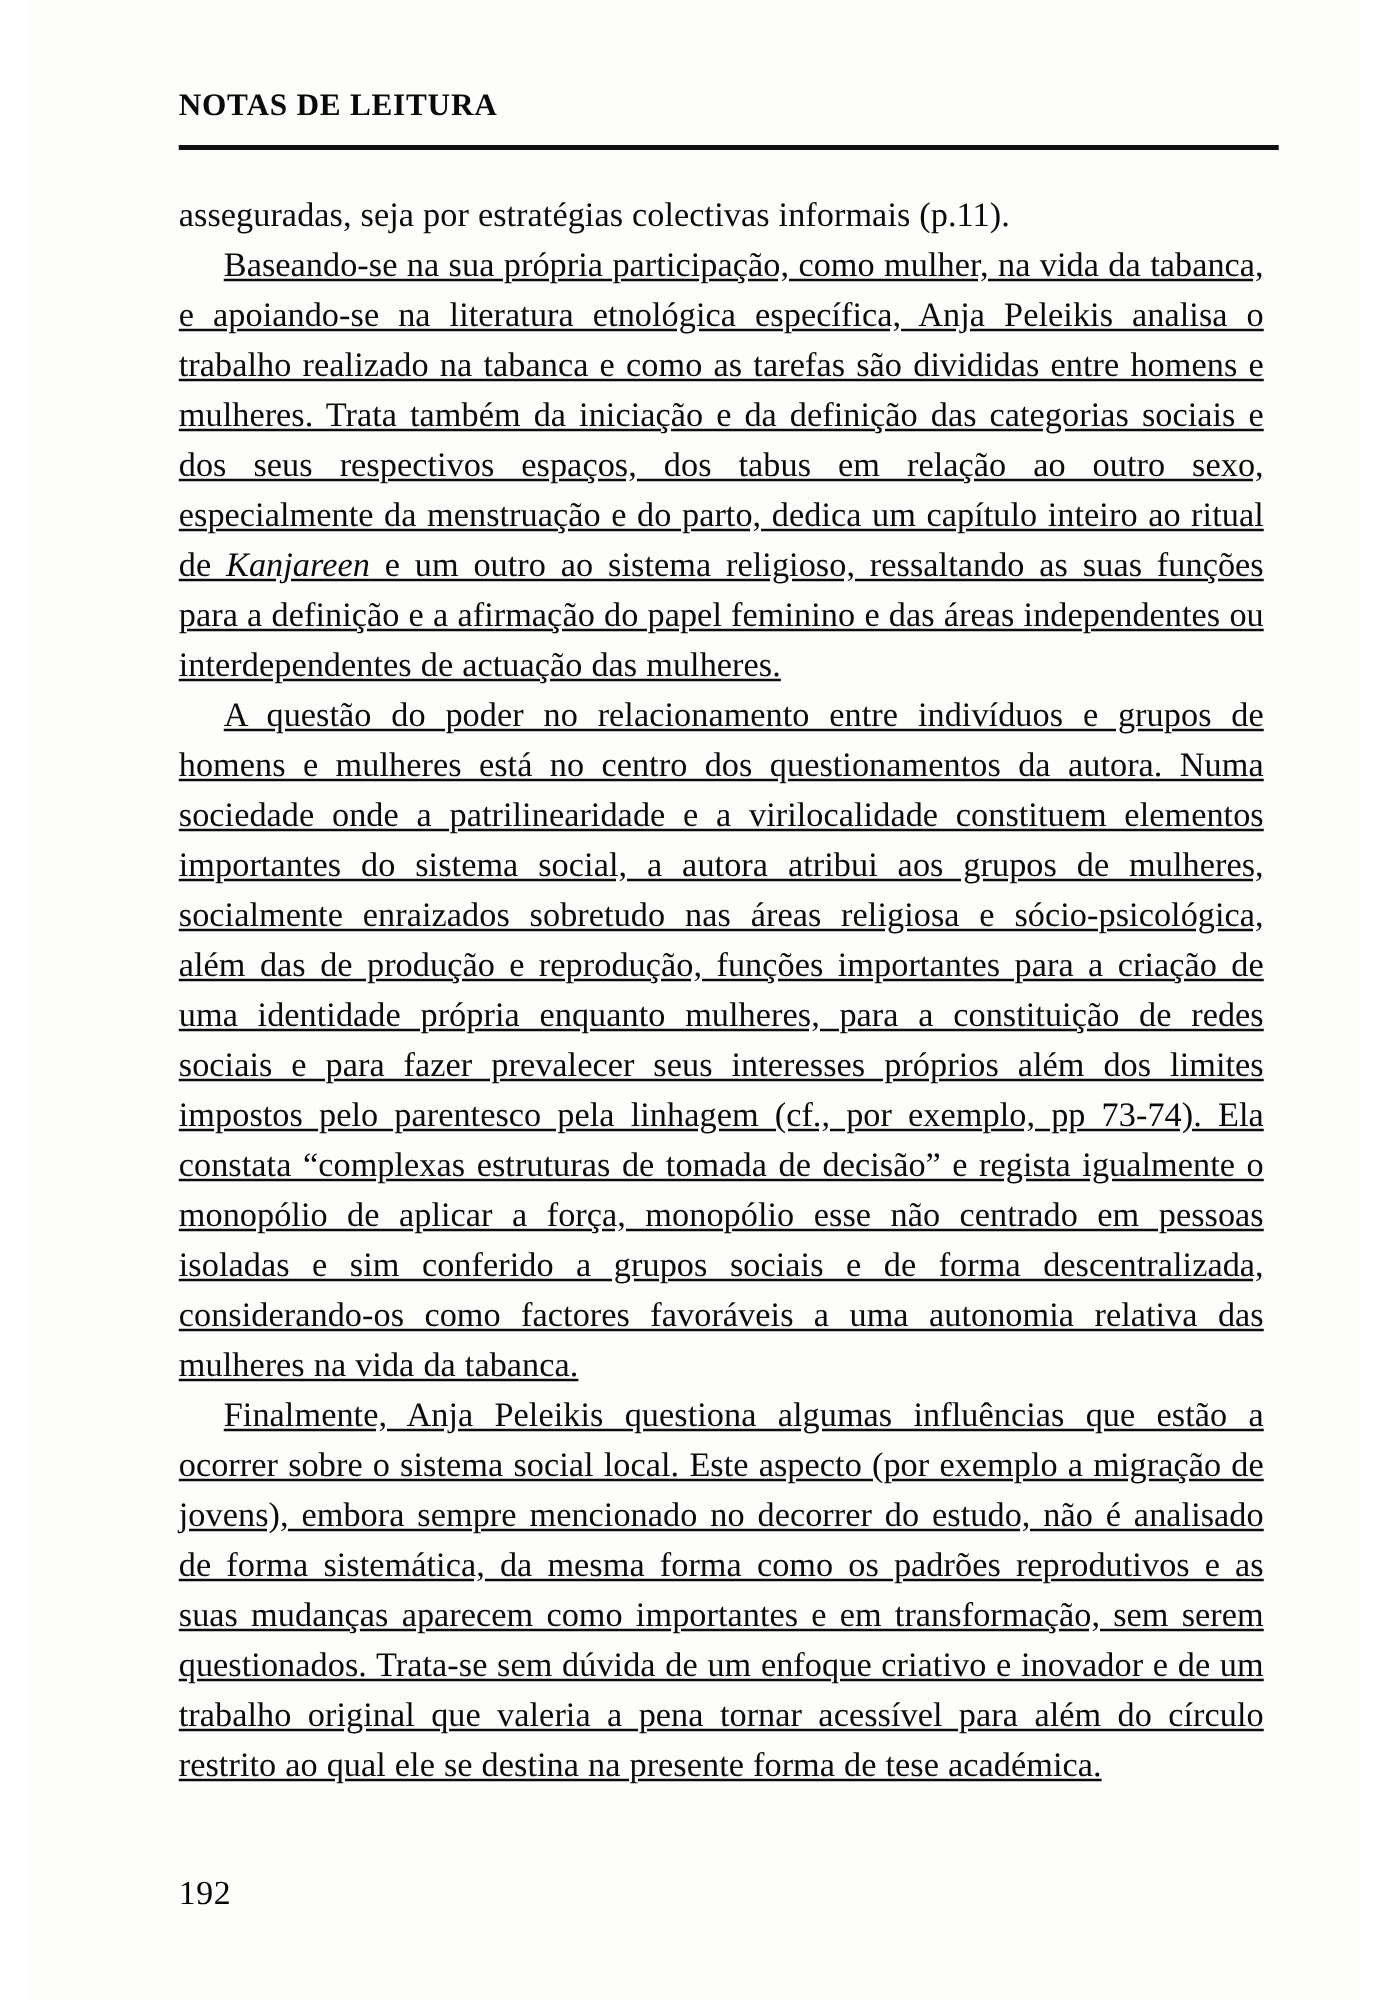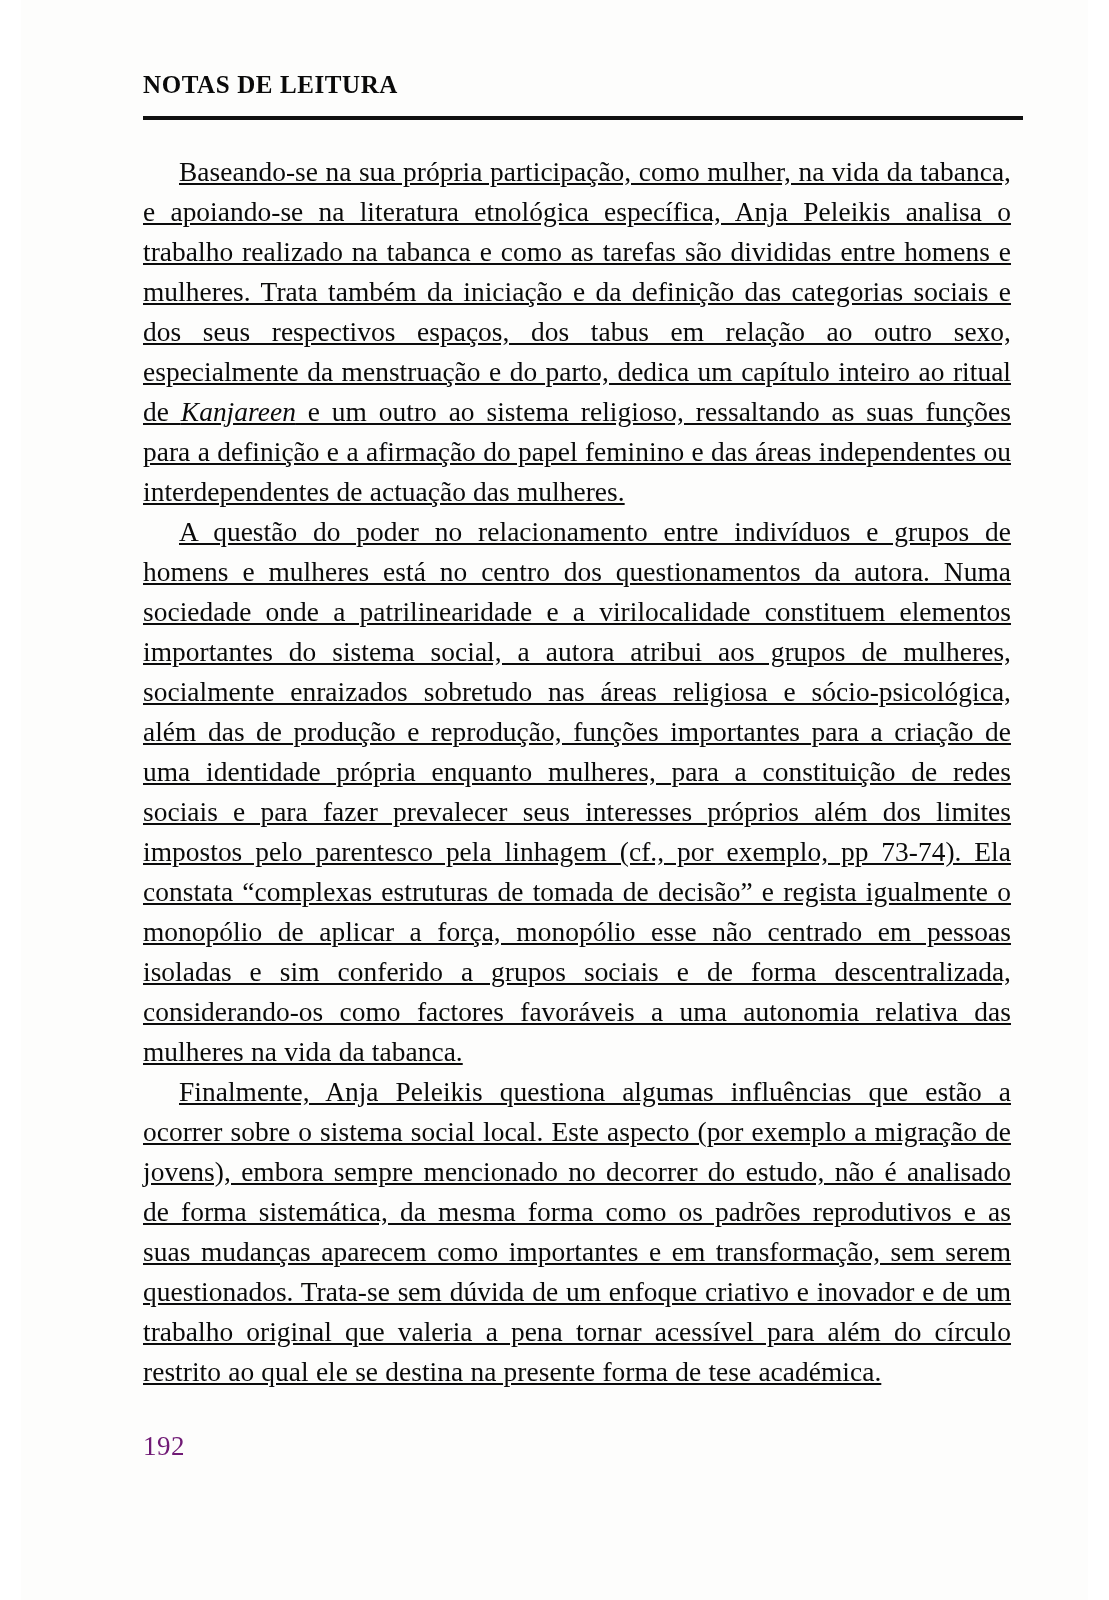--- a/index.html
+++ b/index.html
@@ -74,40 +74,41 @@
     content: none;
   }
   em.title-italic {
     font-style: italic;
   }
 
   
   .folio {
     position: absolute;
     left: 122px;
-    top: 1433px;
+    top: 1501px;
     font-size: 27px;
     line-height: 1;
     letter-spacing: 0.5px;
-    color: #701a75;
+    color: #000000;
   }
 </style>
 </head>
 <body>
 
 <div class="page">
 
   <div class="running-head">
     <div class="running-head-title">NOTAS DE LEITURA</div>
   </div>
 
   <div class="head-rule"></div>
 
   <div class="body-block">
 
+    <p class="para no-stretch">asseguradas, seja por estratégias colectivas informais (p.11).</p>
 
     <p class="para indent no-stretch"><span>Baseando-se na sua própria participação, como mulher, na vida da tabanca, e apoiando-se na literatura etnológica específica, Anja Peleikis analisa o trabalho realizado na tabanca e como as tarefas são divididas entre homens e mulheres. Trata também da iniciação e da definição das categorias sociais e dos seus respectivos espaços, dos tabus em relação ao outro sexo, especialmente da menstruação e do parto, dedica um capítulo inteiro ao ritual de </span><em class="title-italic">Kanjareen</em><span> e um outro ao sistema religioso, ressaltando as suas funções para a definição e a afirmação do papel feminino e das áreas independentes ou interdependentes de actuação das mulheres.</span></p>
 
     <p class="para indent no-stretch">A questão do poder no relacionamento entre indivíduos e grupos de homens e mulheres está no centro dos questionamentos da autora. Numa sociedade onde a patrilinearidade e a virilocalidade constituem elementos importantes do sistema social, a autora atribui aos grupos de mulheres, socialmente enraizados sobretudo nas áreas religiosa e sócio-psicológica, além das de produção e reprodução, funções importantes para a criação de uma identidade própria enquanto mulheres, para a constituição de redes sociais e para fazer prevalecer seus interesses próprios além dos limites impostos pelo parentesco pela linhagem (cf., por exemplo, pp 73-74). Ela constata “complexas estruturas de tomada de decisão” e regista igualmente o monopólio de aplicar a força, monopólio esse não centrado em pessoas isoladas e sim conferido a grupos sociais e de forma descentralizada, considerando-os como factores favoráveis a uma autonomia relativa das mulheres na vida da tabanca.</p>
 
     <p class="para indent no-stretch">Finalmente, Anja Peleikis questiona algumas influências que estão a ocorrer sobre o sistema social local. Este aspecto (por exemplo a migração de jovens), embora sempre mencionado no decorrer do estudo, não é analisado de forma sistemática, da mesma forma como os padrões reprodutivos e as suas mudanças aparecem como importantes e em transformação, sem serem questionados. Trata-se sem dúvida de um enfoque criativo e inovador e de um trabalho original que valeria a pena tornar acessível para além do círculo restrito ao qual ele se destina na presente forma de tese académica.</p>
 
   </div>
 
   <div class="folio">192</div>

